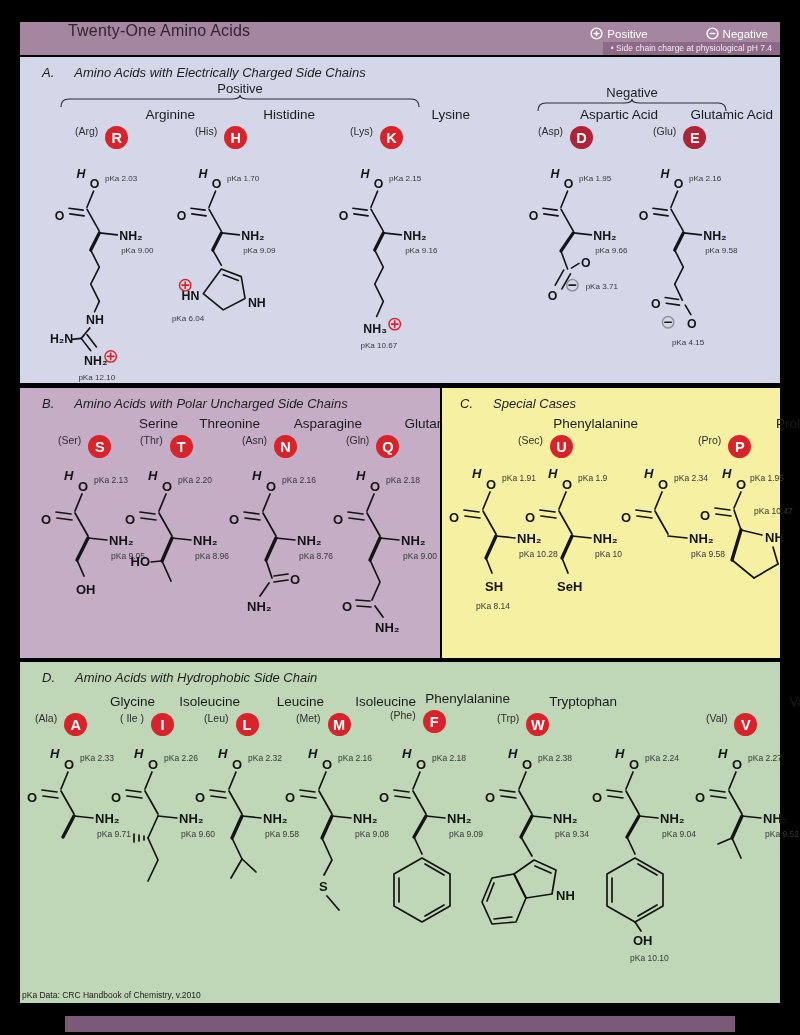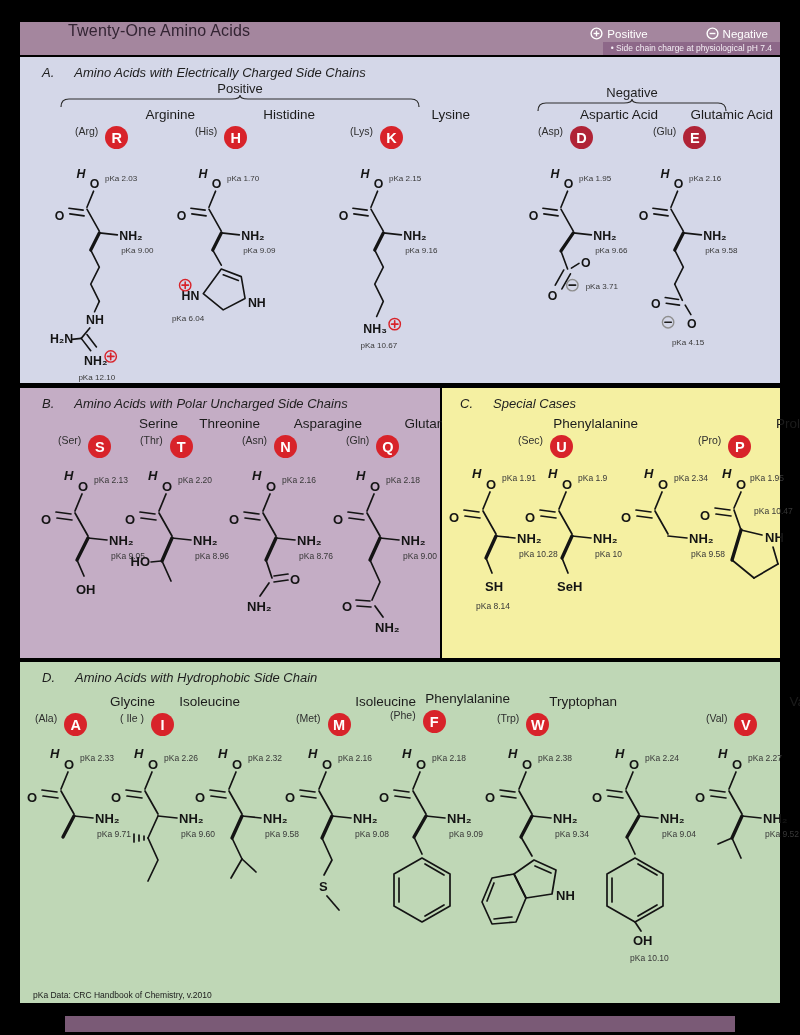--- a/index.html
+++ b/index.html
@@ -31,21 +31,21 @@
   .at{font-size:13px;font-weight:600;fill:#141414;}
   .it{font-style:italic;}
   .pka{font-size:8.5px;font-weight:400;fill:#383838;}
   .b{stroke:#141414;stroke-width:1.7;fill:none;stroke-linecap:round;stroke-linejoin:round;}
   .w{stroke-width:3.4;}
   polygon.b{fill:none;}
   .chgp circle{fill:none;stroke:#d8232a;stroke-width:1.5;}
   .chgp line{stroke:#d8232a;stroke-width:1.7;stroke-linecap:round;}
   .chgn circle{fill:none;stroke:#8f8f8f;stroke-width:1.5;}
   .chgn line{stroke:#1b1b1b;stroke-width:1.7;stroke-linecap:round;}
-  .src{position:absolute;left:13px;bottom:3px;font-size:8.5px;color:#1b1b1b;margin-top:8px;}
+  .src{position:absolute;left:2px;bottom:3px;font-size:8.5px;color:#1b1b1b;margin-top:8px;}
   .bbar{position:absolute;left:65px;top:1016px;width:670px;height:16px;background:#7a5a76;}
   .lg-ic{display:inline-block;}
 </style>
 </head>
 <body>
 
 <div class="hbar">
   <div class="title">Twenty-One Amino Acids</div>
   <div class="legend">
     <div class="item">
@@ -486,20 +486,27 @@
         <span class="badge">A</span>
       </div>
   </div>
   <div class="acid" style="left:100px;top:32px">
     <div class="aname">Isoleucine</div>
     <div class="arow">
         <span class="abbr">( Ile )</span>
         <span class="badge">I</span>
       </div>
   </div>
+  <div class="acid" style="left:184px;top:32px">
+    <div class="aname">Leucine</div>
+    <div class="arow">
+        <span class="abbr">(Leu)</span>
+        <span class="badge">L</span>
+      </div>
+  </div>
   <div class="acid" style="left:276px;top:32px">
     <div class="aname">Isoleucine</div>
     <div class="arow">
         <span class="abbr">(Met)</span>
         <span class="badge">M</span>
       </div>
   </div>
   <div class="acid" style="left:370px;top:29px">
     <div class="aname">Phenylalanine</div>
     <div class="arow">

